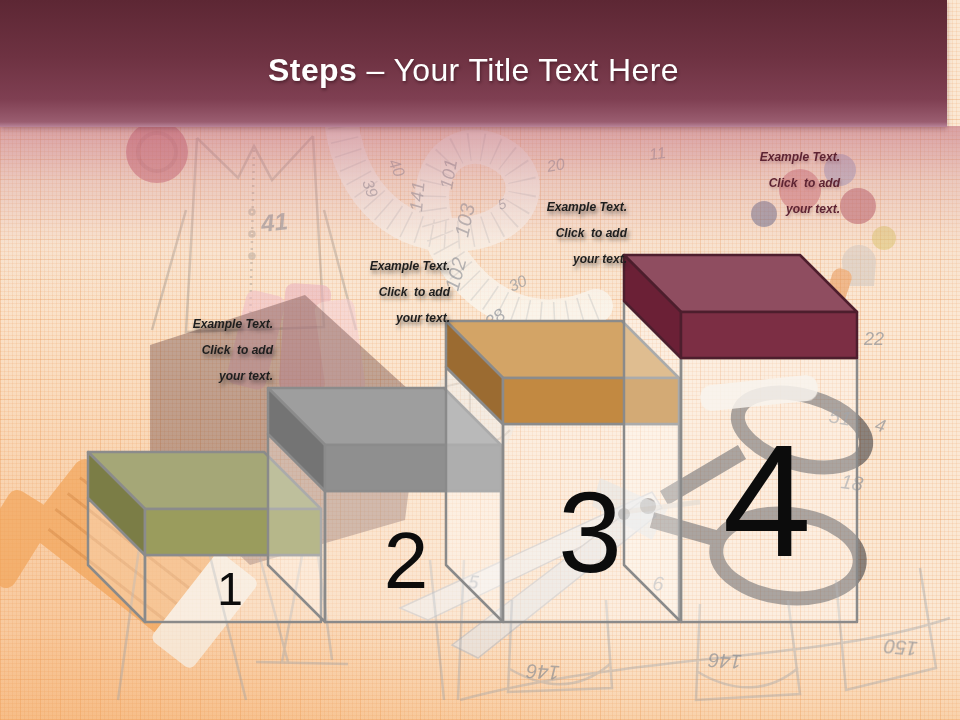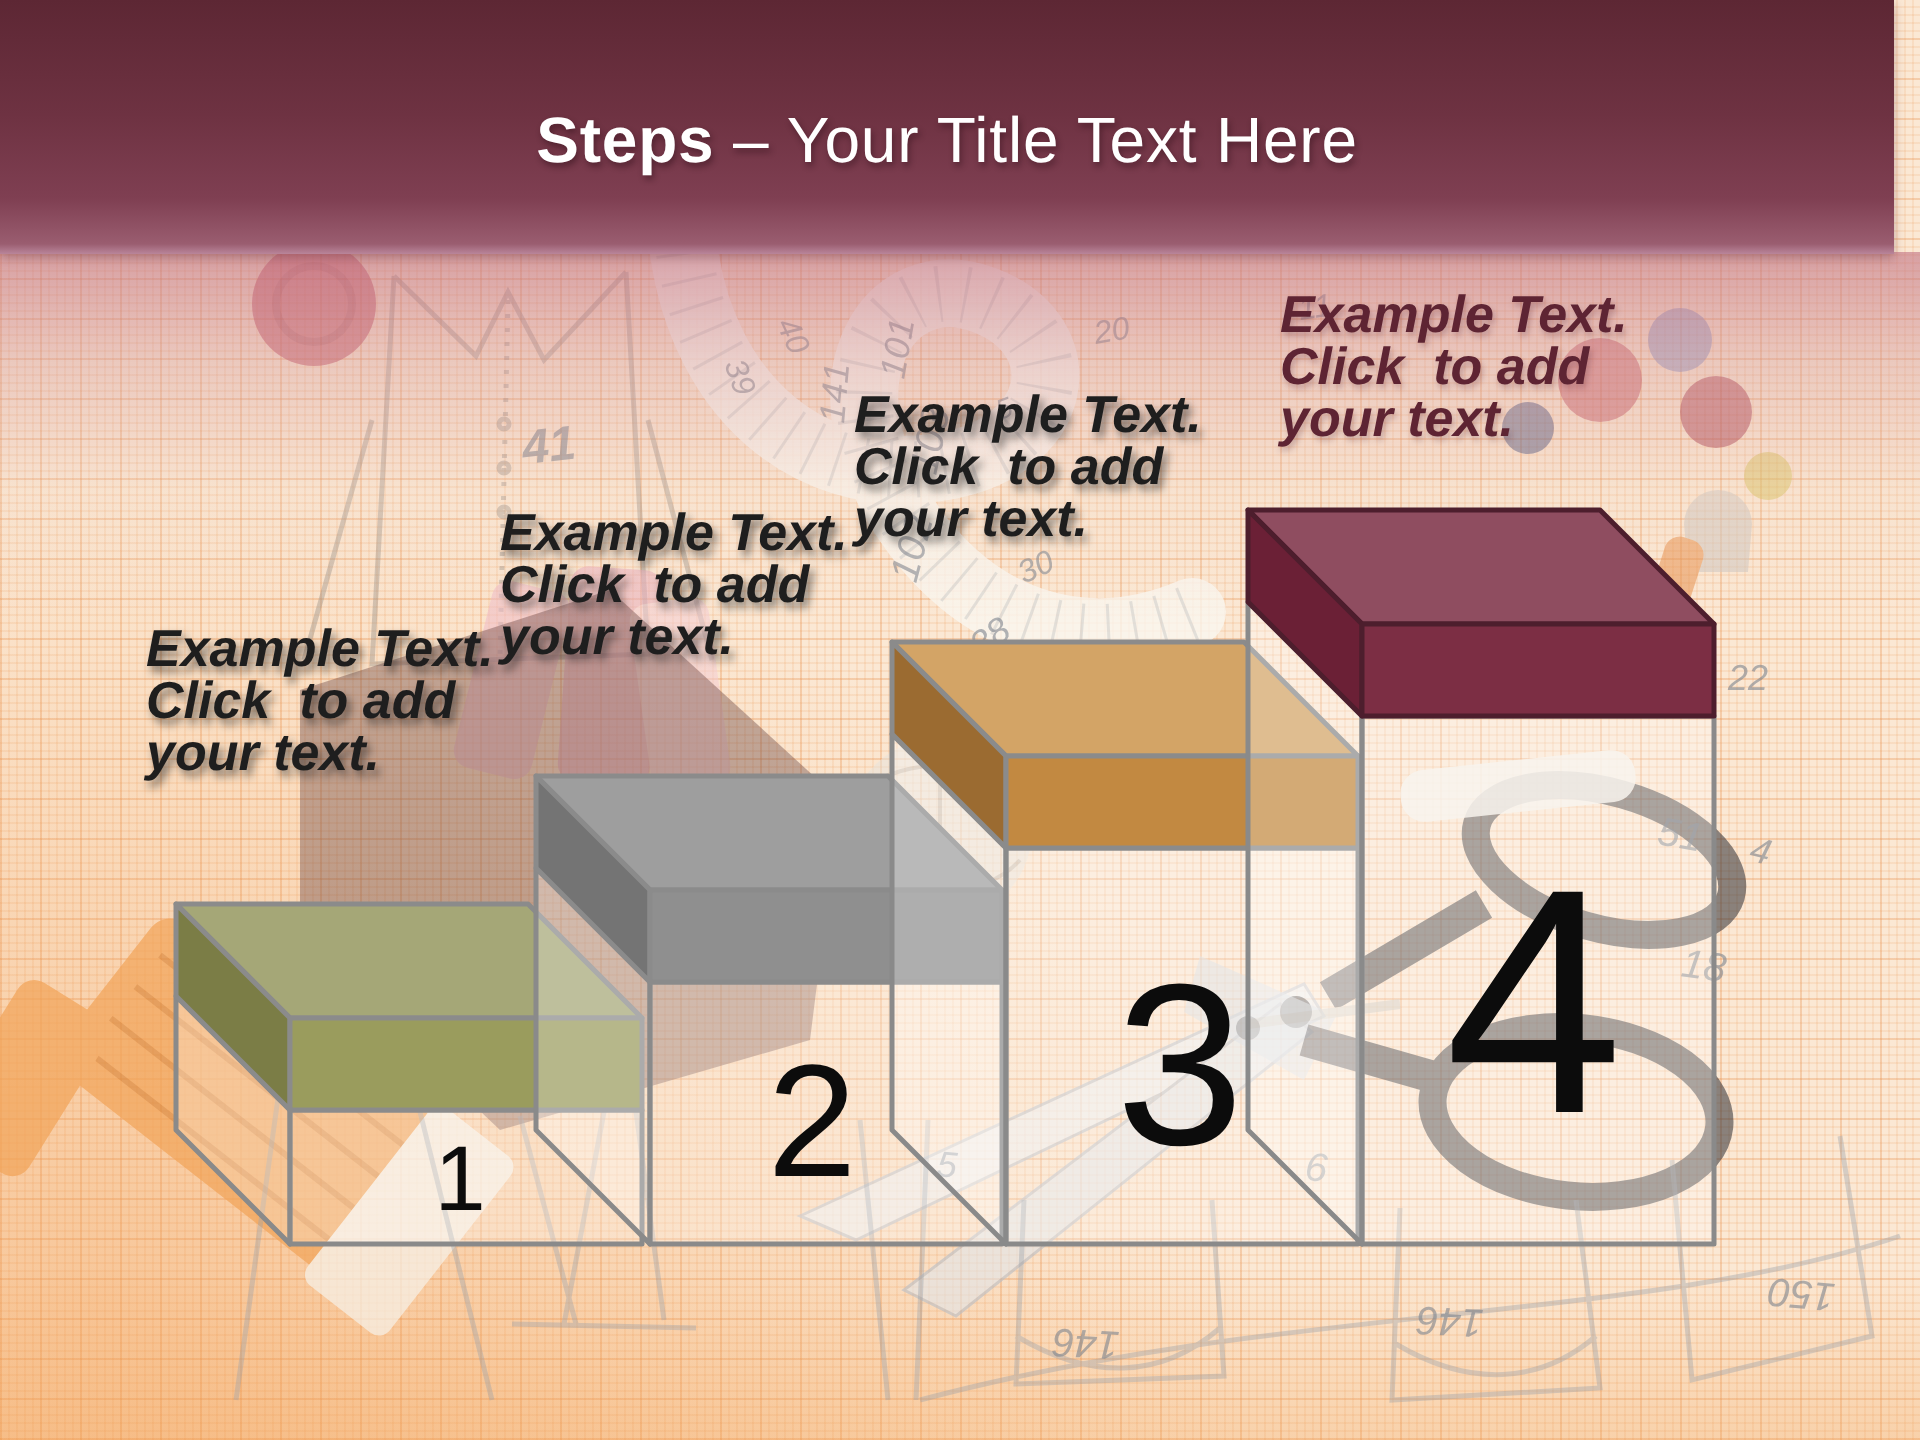--- a/index.html
+++ b/index.html
@@ -30,22 +30,22 @@
   .header h1{margin:14px 0 0 0;font-size:32px;font-weight:400;letter-spacing:.4px;
       text-shadow:1px 2px 3px rgba(40,10,20,.45);}
   .header .t-bold{font-weight:700;}
 
   .steps-svg{position:absolute;inset:0;}
   .wf{fill:rgba(255,255,255,.28);stroke:#8a8a8a;stroke-width:2.5;stroke-linejoin:round;}
   .cap{stroke-width:2.5;stroke-linejoin:round;}
   .num{fill:#0c0c0c;text-anchor:middle;font-family:"Liberation Sans",sans-serif;}
   .n1{font-size:46px}.n2{font-size:80px}.n3{font-size:115px}.n4{font-size:160px}
 
-  .step-label{position:absolute;width:200px;text-align:left;font-style:italic;
-      font-weight:600;font-size:26px;line-height:26px;}
+  .step-label{position:absolute;width:200px;text-align:right;font-style:italic;
+      font-weight:600;font-size:12px;line-height:26px;}
   .step-label .label-line{white-space:pre;}
   .shadow-strong{text-shadow:2px 3px 4px rgba(30,30,30,.55);}
   .shadow-soft{text-shadow:1px 2px 3px rgba(94,36,51,.30);}
 
   .pattern-num{font-family:"Liberation Sans",sans-serif;font-style:italic;fill:#7d848e;}
 </style>
 </head>
 <body>
 
 <div class="slide">

